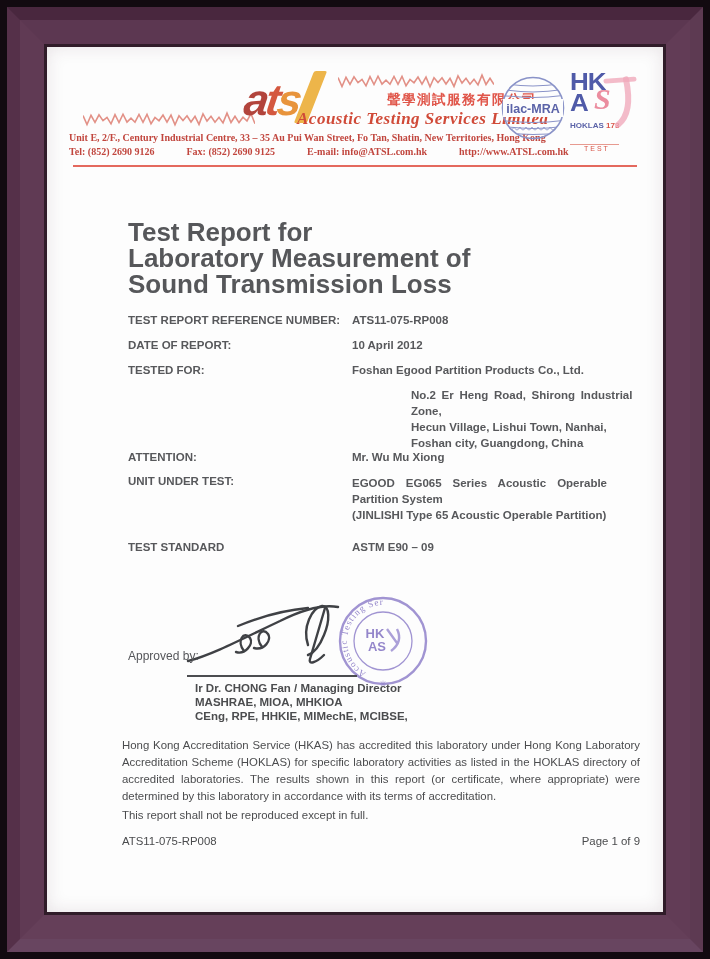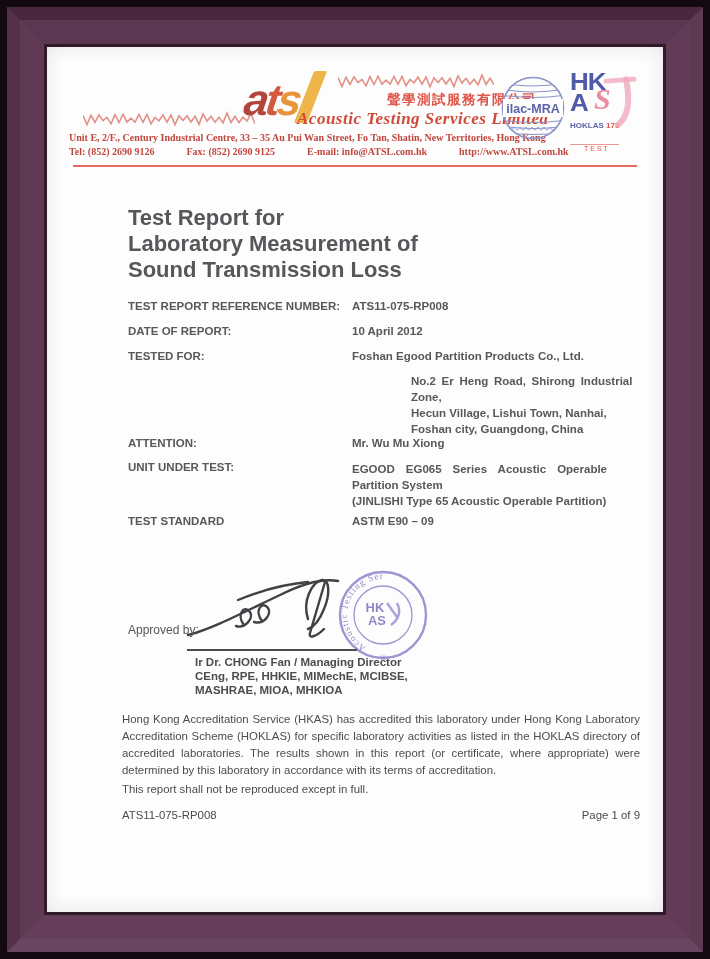--- a/index.html
+++ b/index.html
@@ -35,27 +35,27 @@
   .hkas .srow{position:relative;}
   .hkas .pinkS{position:absolute;left:24px;top:-4px;color:#e8798f;font-family:"Liberation Serif",serif;
       font-style:italic;font-weight:bold;font-size:30px;opacity:.85;}
   .hkas svg.jrib{position:absolute;left:30px;top:-18px;}
   .hoklas{margin-top:8px;font-size:8px;font-weight:bold;color:#5b63a8;white-space:nowrap;
       border-bottom:1px solid #e79a90;display:inline-block;padding-bottom:14px;}
   .hoklas .n173{color:#d8564a;}
   .hkas .test{font-size:7px;color:#d8564a;letter-spacing:2px;margin-left:14px;}
   .rule{border-top:2.5px solid #e4695e;margin:0 4px;}
   
-  .title{margin:38px 0 0 59px;font-size:22px;font-weight:bold;color:#56575a;line-height:26px;}
+  .title{margin:52px 0 0 59px;font-size:26px;font-weight:bold;color:#56575a;line-height:26px;}
   .fields{margin:17px 0 0 59px;font-size:11.5px;font-weight:bold;color:#57585b;}
   .frow{display:flex;margin-bottom:13px;}
   .frow .lab{width:224px;flex:none;}
   .frow .val{width:255px;}
   .mb11{margin-bottom:11px;} .mb9{margin-bottom:9px;} .mb12{margin-bottom:12px;}
-  .mb18{margin-bottom:6px;}
+  .mb18{margin-bottom:18px;}
   .block{margin:0 0 0 283px;width:255px;line-height:16px;}
   .wjust{word-spacing:2.5px;}
   .just p{margin:0;text-align:justify;}
   .lines div{line-height:16px;}
   
   .approval{position:relative;height:150px;margin-top:32px;font-size:11.5px;color:#4b4c4e;}
   .approved-lbl{position:absolute;left:59px;top:64px;font-size:12px;color:#55565a;}
   .sig{position:absolute;left:113px;top:10px;}
   .sig path{fill:none;stroke:#3f4145;stroke-width:2.4;stroke-linecap:round;}
   .sigline{position:absolute;left:118px;top:90px;width:170px;border-bottom:2px solid #4c4d50;}
@@ -199,22 +199,22 @@
           </text>
           <text x="56" y="102" text-anchor="middle" font-size="9" fill="#7e6dc0">✳</text>
           <text x="48" y="53" text-anchor="middle" font-family="Liberation Sans, sans-serif" font-weight="bold" font-size="13" fill="#7e6dc0">HK</text>
           <text x="50" y="66" text-anchor="middle" font-family="Liberation Sans, sans-serif" font-weight="bold" font-size="13" fill="#7e6dc0">AS</text>
           <path d="M60,44 L70,58 M70,44 C74,52 72,60 64,66" stroke="#9a8cd1" stroke-width="2.4" fill="none"></path>
         </svg>
         <div class="approved-lbl">Approved by:</div>
         <div class="sigline"></div>
         <div class="nameblock">
           <div>Ir Dr. CHONG Fan / Managing Director</div>
+          <div>MASHRAE, MIOA, MHKIOA</div>
           <div>CEng, RPE, HHKIE, MIMechE, MCIBSE,</div>
-          <div>MASHRAE, MIOA, MHKIOA</div>
         </div>
       </div>
 
       <div class="accr">Hong Kong Accreditation Service (HKAS) has accredited this laboratory under Hong Kong Laboratory Accreditation Scheme (HOKLAS) for specific laboratory activities as listed in the HOKLAS directory of accredited laboratories. The results shown in this report (or certificate, where appropriate) were determined by this laboratory in accordance with its terms of accreditation.</div>
       <div class="repro">This report shall not be reproduced except in full.</div>
       <div class="docrow">
         <span>ATS11-075-RP008</span>
         <span>Page 1 of 9</span>
       </div>
 

